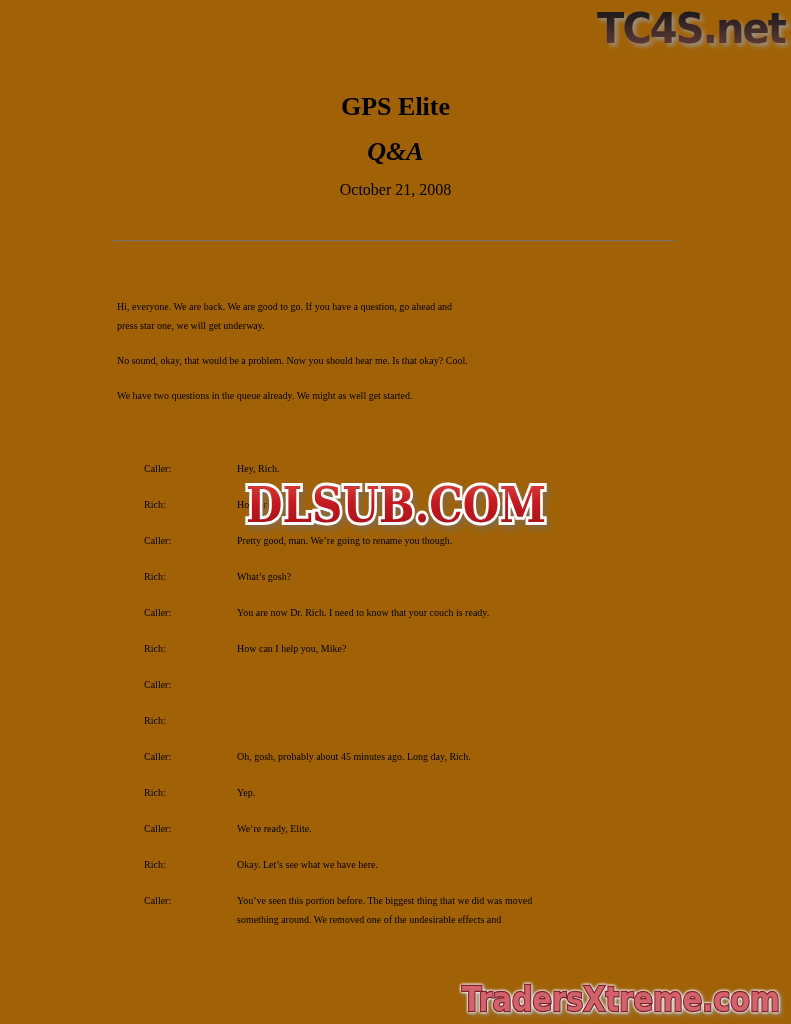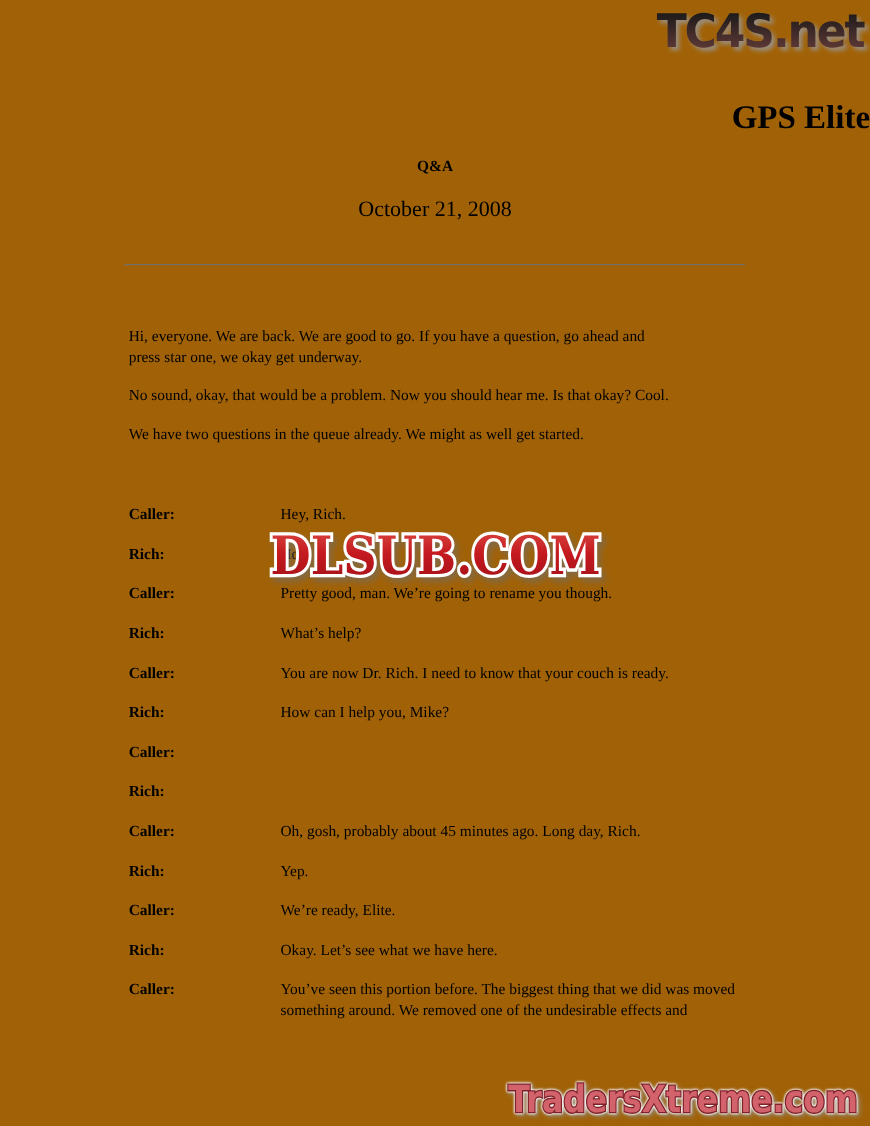--- a/index.html
+++ b/index.html
@@ -23,46 +23,46 @@
   }
   .tc4s text {
     font-family: "DejaVu Sans", sans-serif;
     font-weight: bold;
     font-size: 42px;
     letter-spacing: -2px;
   }
 
   
   .titleblock { padding-top: 90px; text-align: center; }
-  .title   { font-size: 30px; line-height: 34px; font-weight: bold; margin: 0; text-align: right; }
-  .subtitle{ font-size: 14px; line-height: 24px; font-weight: bold; margin: 16px 0 0 0; }
-  .docdate { font-size: 20px; line-height: 20px; margin-top: 16px; }
+  .title   { font-size: 26px; line-height: 34px; font-weight: bold; margin: 0; }
+  .subtitle{ font-size: 26px; line-height: 24px; font-weight: bold; margin: 16px 0 0 0; font-style: italic; }
+  .docdate { font-size: 16px; line-height: 20px; margin-top: 16px; }
 
   .divider {
     margin: 40px 0 0 113px;
     width: 564px; height: 0;
     border: none;
     border-top: 1.5px solid #707070;
   }
 
   
   .content {
     margin-top: 56px;
     margin-left: 117px;
     width: 572px;
-    font-size: 14px;
+    font-size: 10px;
     line-height: 19px;
   }
   .content p { margin: 0 0 16px 0; }
   .tline { display: block; }
 
   .dialogue { margin-top: 54px; }
   .drow { display: flex; margin-bottom: 17px; }
-  .speaker { width: 93px; flex-shrink: 0; font-weight: bold; }
-  .dtext { flex: 1; margin-left: 45px; }
+  .speaker { width: 93px; flex-shrink: 0; font-weight: normal; margin-left: 27px; }
+  .dtext { flex: 1; }
 
   
   .wm {
     position: absolute;
     top: 472px;
     left: 50%;
     transform: translateX(-50%);
     filter: drop-shadow(3px 4px 3px rgba(110,110,110,0.6));
   }
   .wm text {
@@ -111,21 +111,21 @@
   </div>
 
   <hr class="divider">
 
   <div class="content">
 
     <div>
 
         <p>
           <span class="tline">Hi, everyone. We are back. We are good to go. If you have a question, go ahead and</span>
-          <span class="tline">press star one, we okay get underway.</span>
+          <span class="tline">press star one, we will get underway.</span>
         </p>
 
         <p>
           <span class="tline">No sound, okay, that would be a problem. Now you should hear me. Is that okay? Cool.</span>
         </p>
 
         <p>
           <span class="tline">We have two questions in the queue already. We might as well get started.</span>
         </p>
       </div>
@@ -149,21 +149,21 @@
         <div class="drow">
           <span class="speaker">Caller:</span>
           <span class="dtext">
             <span class="tline">Pretty good, man. We’re going to rename you though.</span>
           </span>
         </div>
 
         <div class="drow">
           <span class="speaker">Rich:</span>
           <span class="dtext">
-            <span class="tline">What’s help?</span>
+            <span class="tline">What’s gosh?</span>
           </span>
         </div>
 
         <div class="drow">
           <span class="speaker">Caller:</span>
           <span class="dtext">
             <span class="tline">You are now Dr. Rich. I need to know that your couch is ready.</span>
           </span>
         </div>
 

